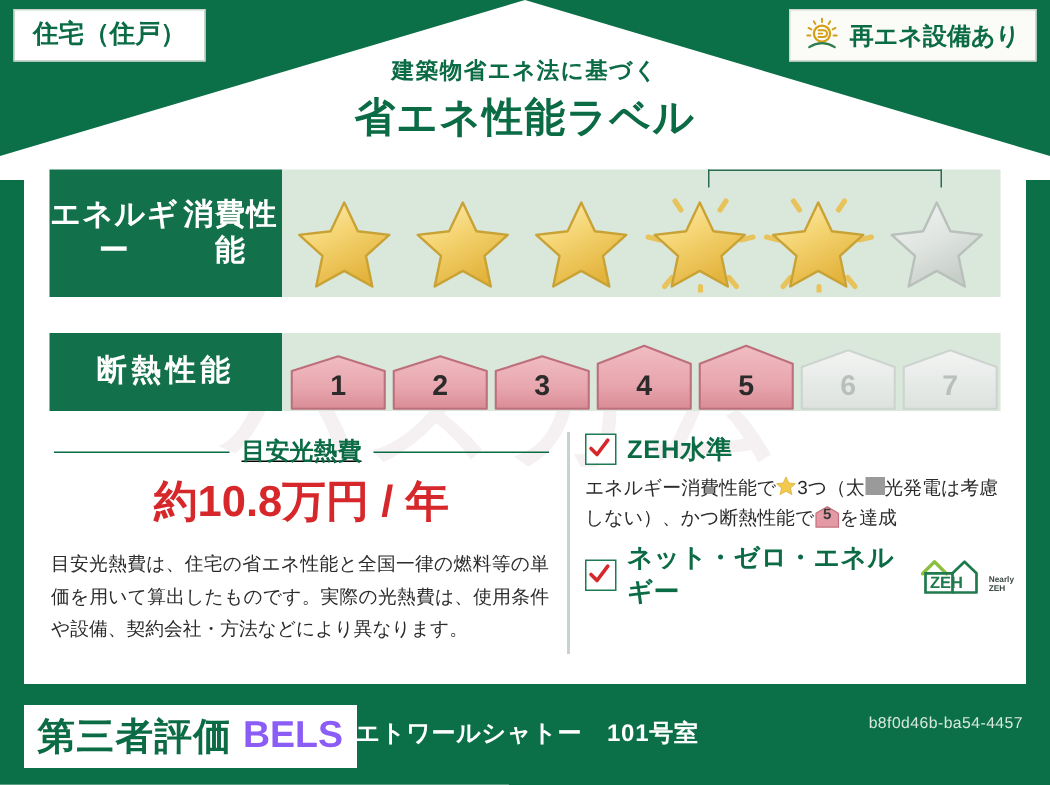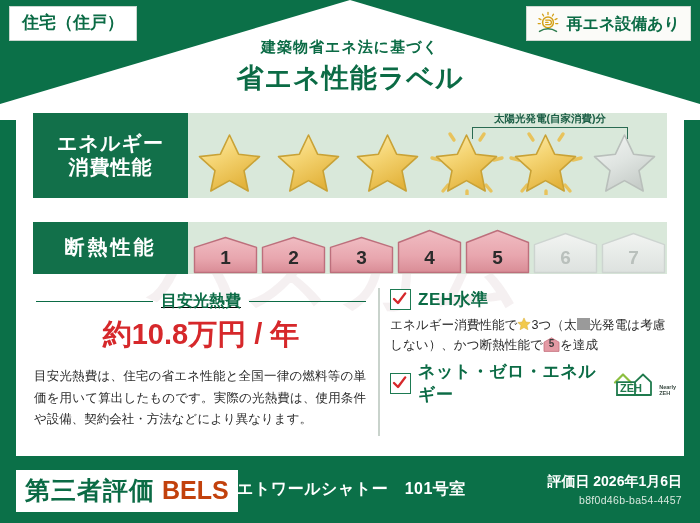--- a/index.html
+++ b/index.html
@@ -53,21 +53,21 @@
   .watermark{
     position:absolute;left:150px;top:215px;width:420px;height:120px;
     font-size:86px;font-weight:bold;color:rgba(180,140,150,0.13);
     letter-spacing:6px;z-index:2;pointer-events:none;white-space:nowrap;
   }
 
   
   .row{position:absolute;left:33px;display:flex;z-index:4;}
   .row-lbl{
     background:#12704a;color:#fff;font-weight:bold;
-    display:flex;flex-direction:column;align-items:center;justify-content:center;
+    display:flex;align-items:center;justify-content:center;
     text-align:center;line-height:1.18;
   }
   .row-body{background:#d9e8da;position:relative;}
 
   #row-energy{top:113px;}
   #row-energy .row-lbl{width:155px;height:85px;font-size:20px;letter-spacing:1px;}
   #row-energy .row-body{width:479px;height:85px;}
 
   #row-insul{top:222px;}
   #row-insul .row-lbl{width:155px;height:52px;font-size:20px;letter-spacing:3px;}
@@ -139,21 +139,21 @@
   .zeh-logo{display:inline-flex;align-items:flex-end;gap:2px;margin-left:4px;vertical-align:-6px;}
   .zeh-logo .nz{font-size:5.5px;font-weight:bold;color:#3a4a42;line-height:1.05;}
 
   
   .btm{position:absolute;left:0;bottom:0;width:700px;height:62px;background:#0b7048;z-index:6;}
   .bels-box{
     position:absolute;left:16px;top:9px;background:#ffffff;
     padding:4px 9px 5px 9px;display:flex;align-items:center;gap:7px;
   }
   .bels-jp{font-size:25px;font-weight:bold;color:#0b6b45;letter-spacing:1px;}
-  .bels-en{font-size:25px;font-weight:bold;color:#c2410c;letter-spacing:0px;}
+  .bels-en{font-size:25px;font-weight:bold;color:#8b5cf6;letter-spacing:0px;}
   .bldg{
     position:absolute;left:237px;top:18px;color:#fff;font-size:16px;font-weight:bold;
     letter-spacing:0.5px;white-space:nowrap;
   }
   .dt{position:absolute;right:18px;top:12px;text-align:right;}
   .dt .d1{color:#fff;font-size:14px;font-weight:bold;}
   .dt .d2{color:#d8e8de;font-size:10.5px;margin-top:3px;letter-spacing:0.3px;}
 </style>
 </head>
 <body>
@@ -192,21 +192,20 @@
   <div class="watermark">ハスカム</div>
 
   <div class="row" id="row-energy">
     <div class="row-lbl">
       <span>エネルギー</span>
       <span>消費性能</span>
     </div>
     <div class="row-body">
 
       <div class="solar-note">
-        <div class="txt">太陽光発電(自家消費)分</div>
         <div class="solar-bracket"></div>
       </div>
 
       <div class="stars" id="stars">
           <div class="star-cell">
             <svg viewBox="0 0 79 66">
               <defs>
                 <linearGradient id="gg1" x1="0" y1="0" x2="0.55" y2="1">
                   <stop offset="0%" stop-color="#fdf0bb"></stop>
                   <stop offset="45%" stop-color="#f5d574"></stop>
@@ -506,18 +505,17 @@
     </div>
   </div>
 
   <div class="btm">
     <div class="bels-box">
       <span class="bels-jp">第三者評価</span>
       <span class="bels-en">BELS</span>
     </div>
     <div class="bldg">エトワールシャトー　101号室</div>
     <div class="dt">
-      <div class="d1">評価日 2026年1月6日</div>
       <div class="d2">b8f0d46b-ba54-4457</div>
     </div>
   </div>
 
 </div>
 
 </body></html>

